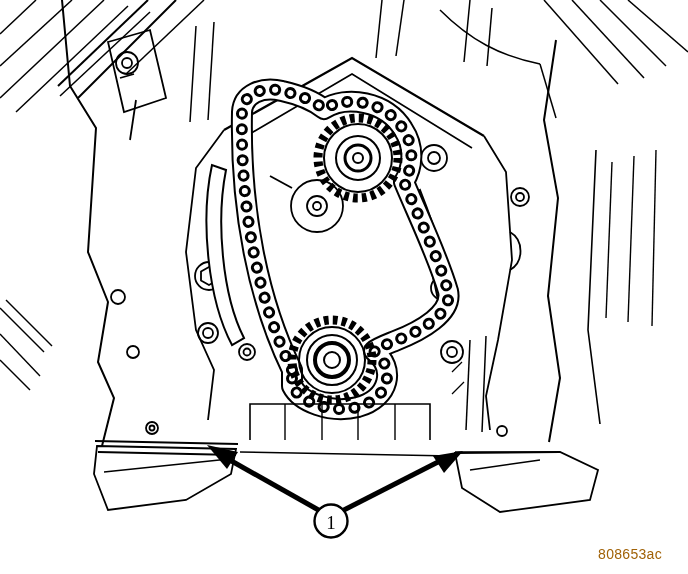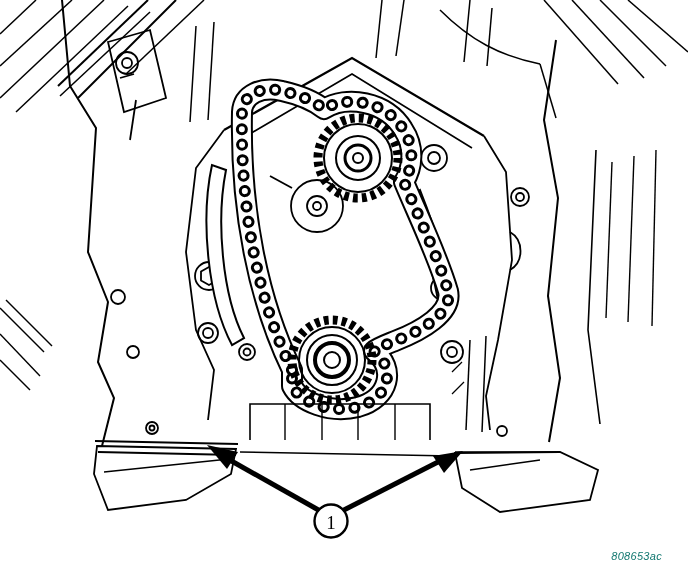--- a/index.html
+++ b/index.html
@@ -9,24 +9,23 @@
     background:#ffffff;
     overflow:hidden;
     font-family:"Liberation Sans", sans-serif;
   }
   .stage svg{position:absolute;left:0;top:0;}
   .figure-code{
     position:absolute;
     right:26px;
     bottom:12px;
     font-family:"Liberation Sans", sans-serif;
-    font-size:11px;
-    color:#0f766e;
+    font-size:14px;
+    color:#a16207;
     letter-spacing:0.3px;
-    font-style:italic;
   }
   .callout-text{
     font-family:"Liberation Serif", serif;
     font-size:19px;
   }
 </style>
 </head>
 <body>
 
 <div class="stage">

